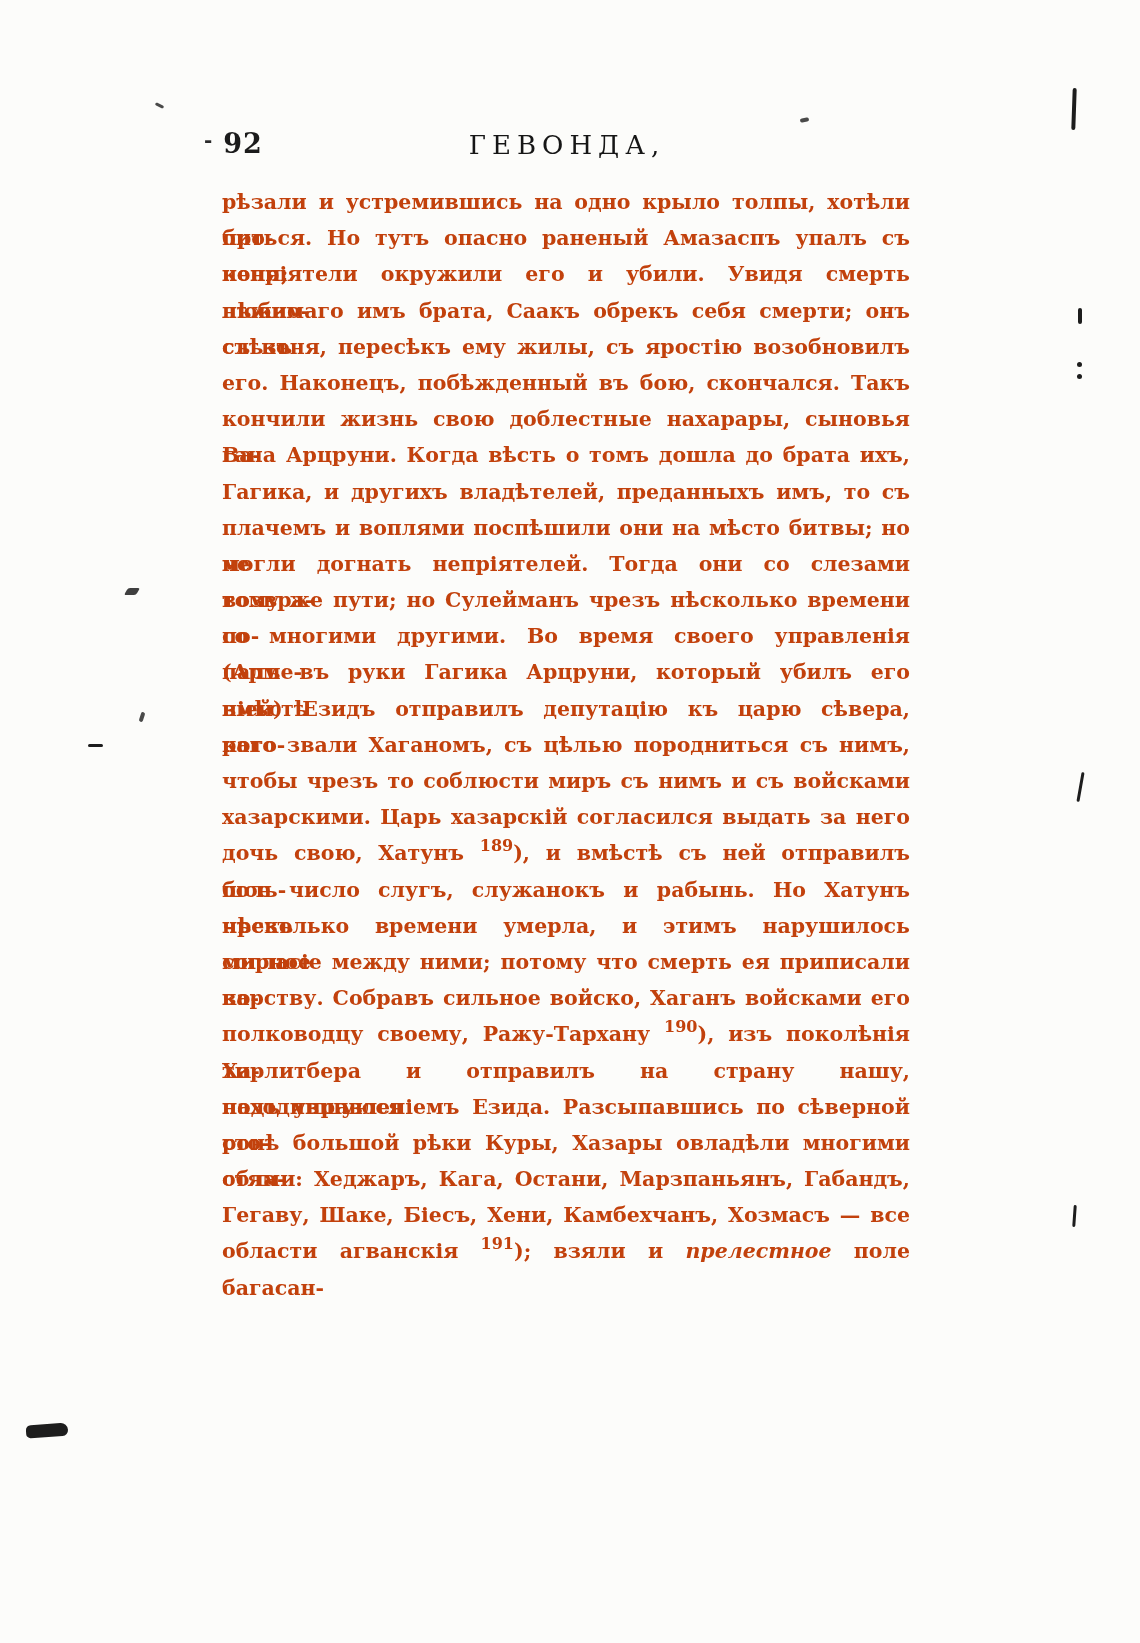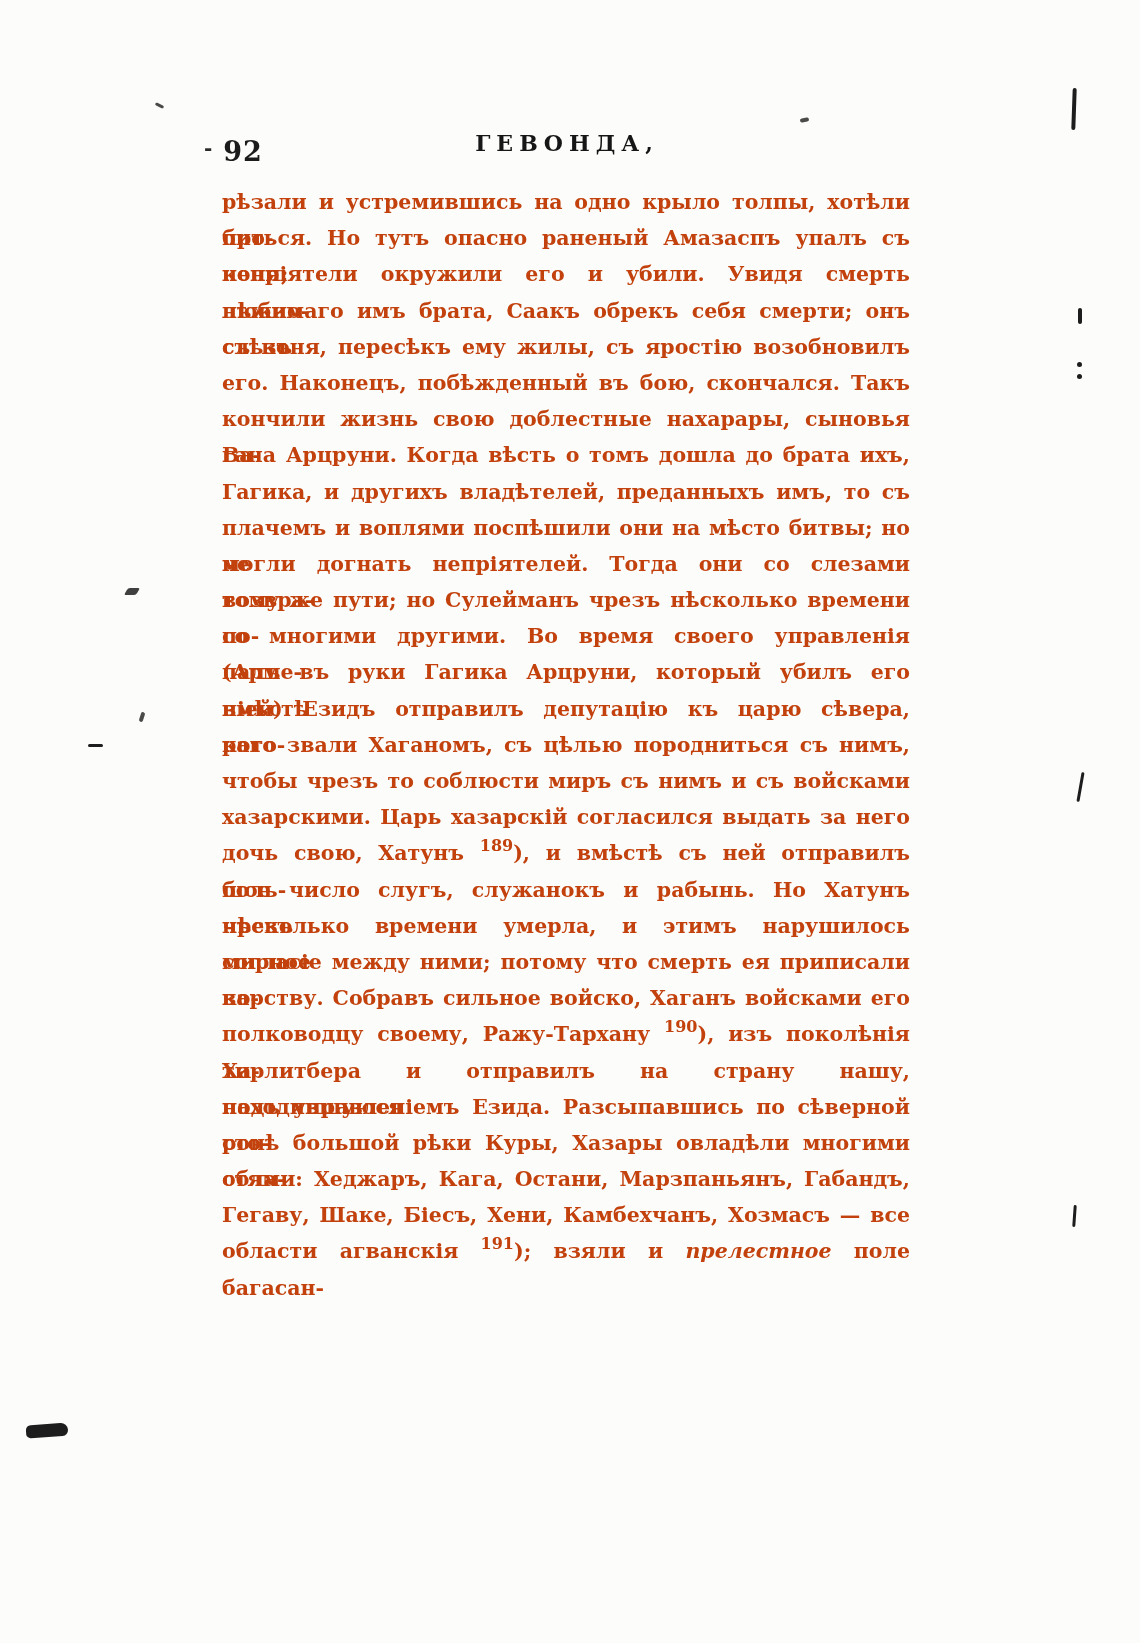--- a/index.html
+++ b/index.html
@@ -26,36 +26,35 @@
     height: 40px;
   }
   .pagenum-wrap {
     position: absolute;
     left: -18px;
     top: 0;
     font-weight: bold;
     font-size: 27px;
     letter-spacing: 1px;
     white-space: nowrap;
-    margin-top: 8px;
   }
   .margin-dash {
     font-size: 20px;
     vertical-align: 6px;
     margin-right: 10px;
     color: #2a2a2a;
   }
   .running-title {
     position: absolute;
     left: 0;
     right: 0;
     top: 2px;
     text-align: center;
-    font-weight: bold;
-    font-size: 22px;
+    font-weight: normal;
+    font-size: 26px;
     letter-spacing: 6px;
     color: #161616;
   }
   
   .text-block {
     position: absolute;
     top: 184px;
     left: 222px;
     width: 688px;
   }

